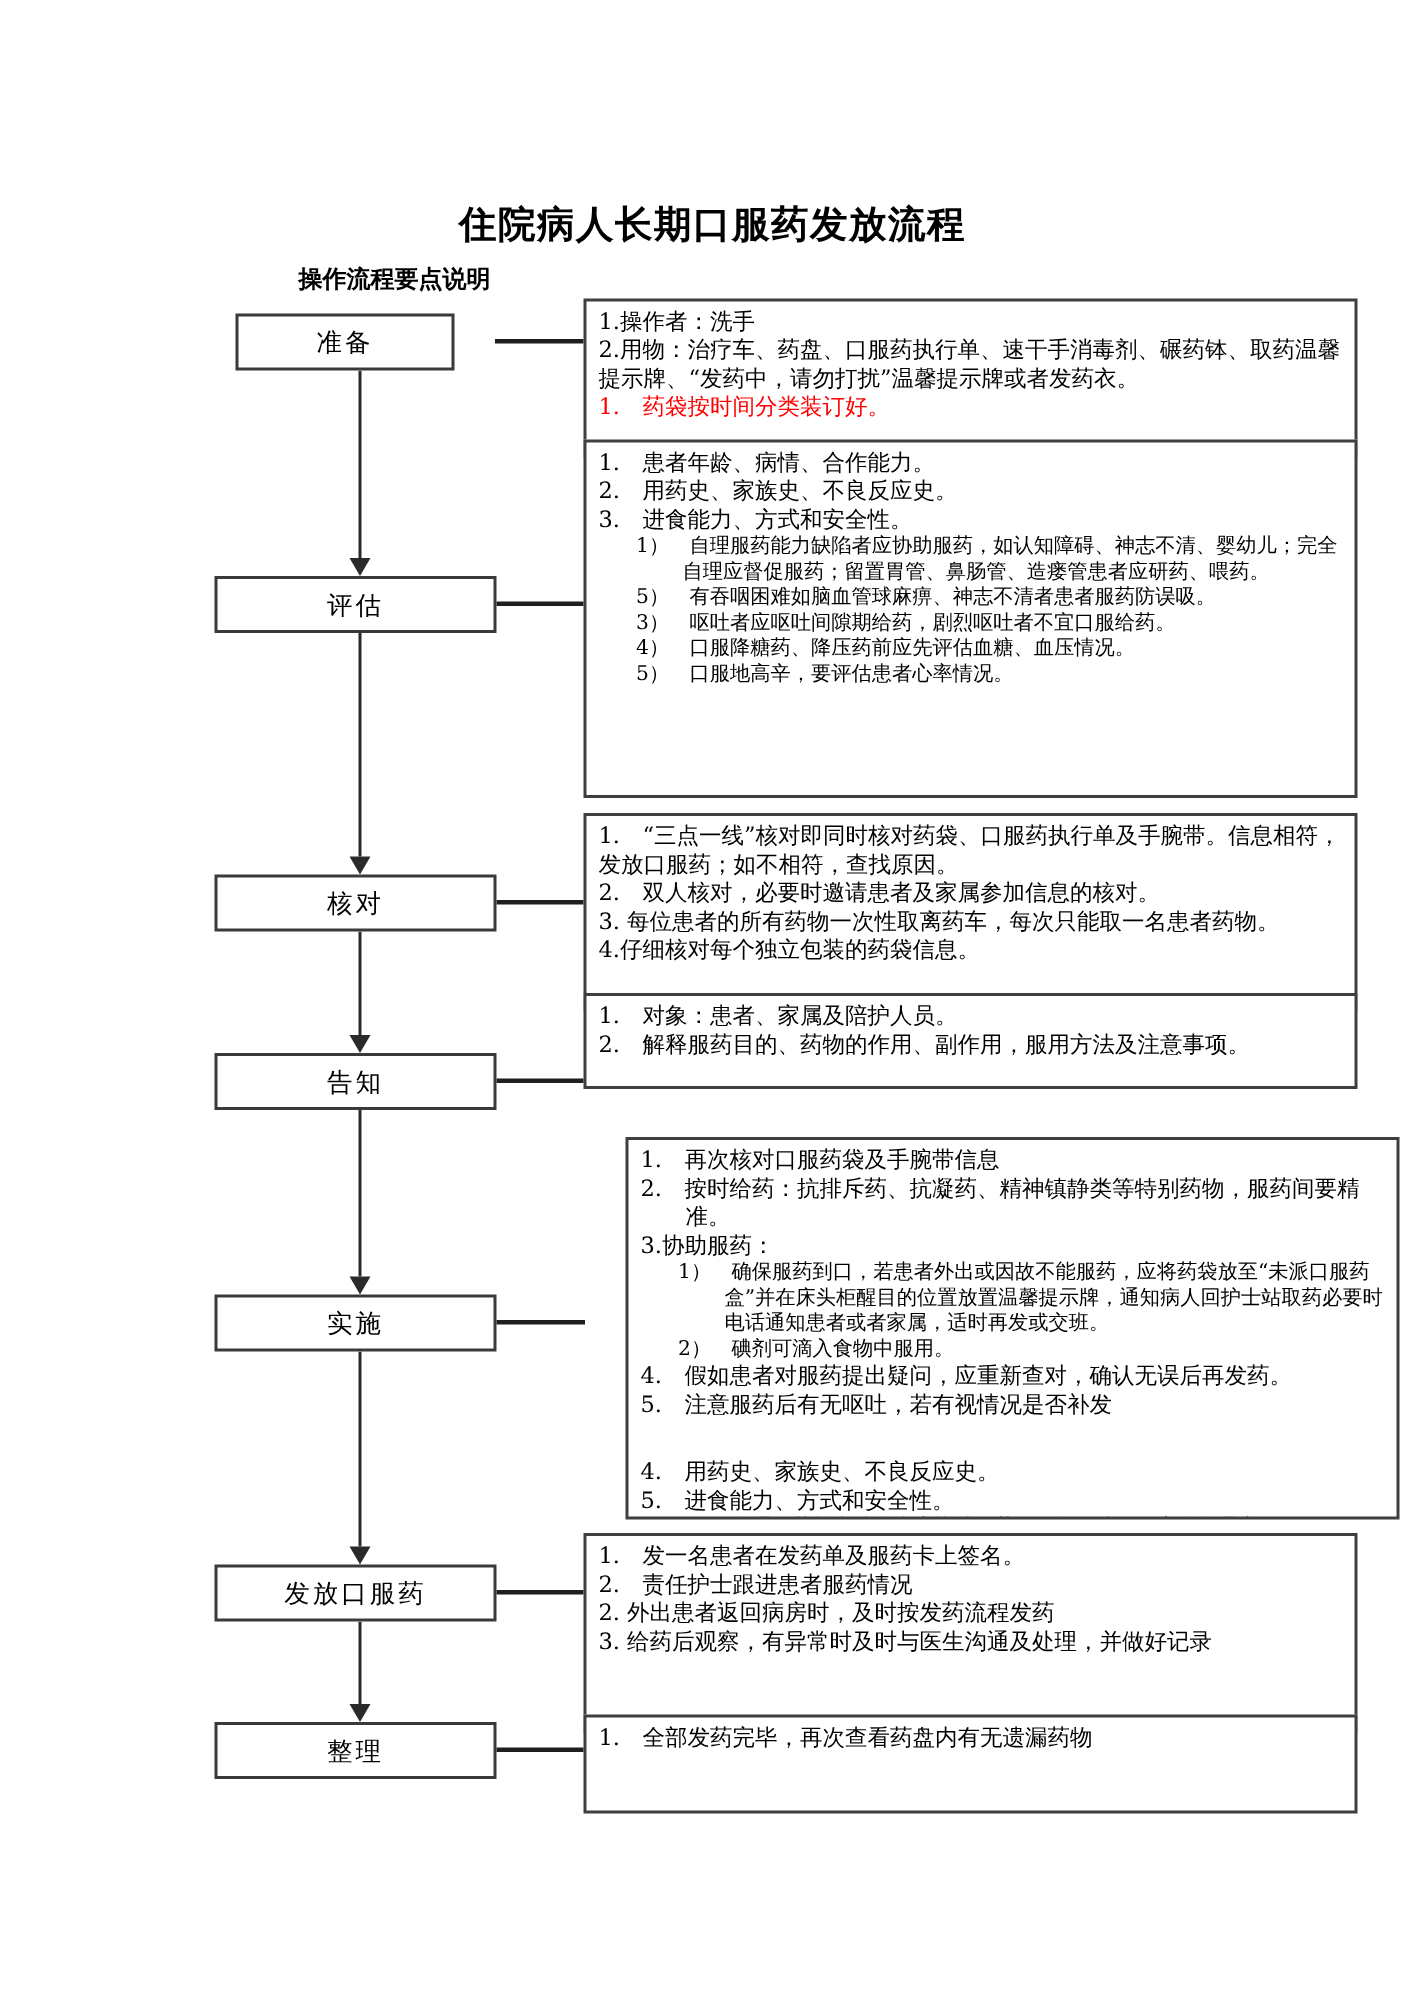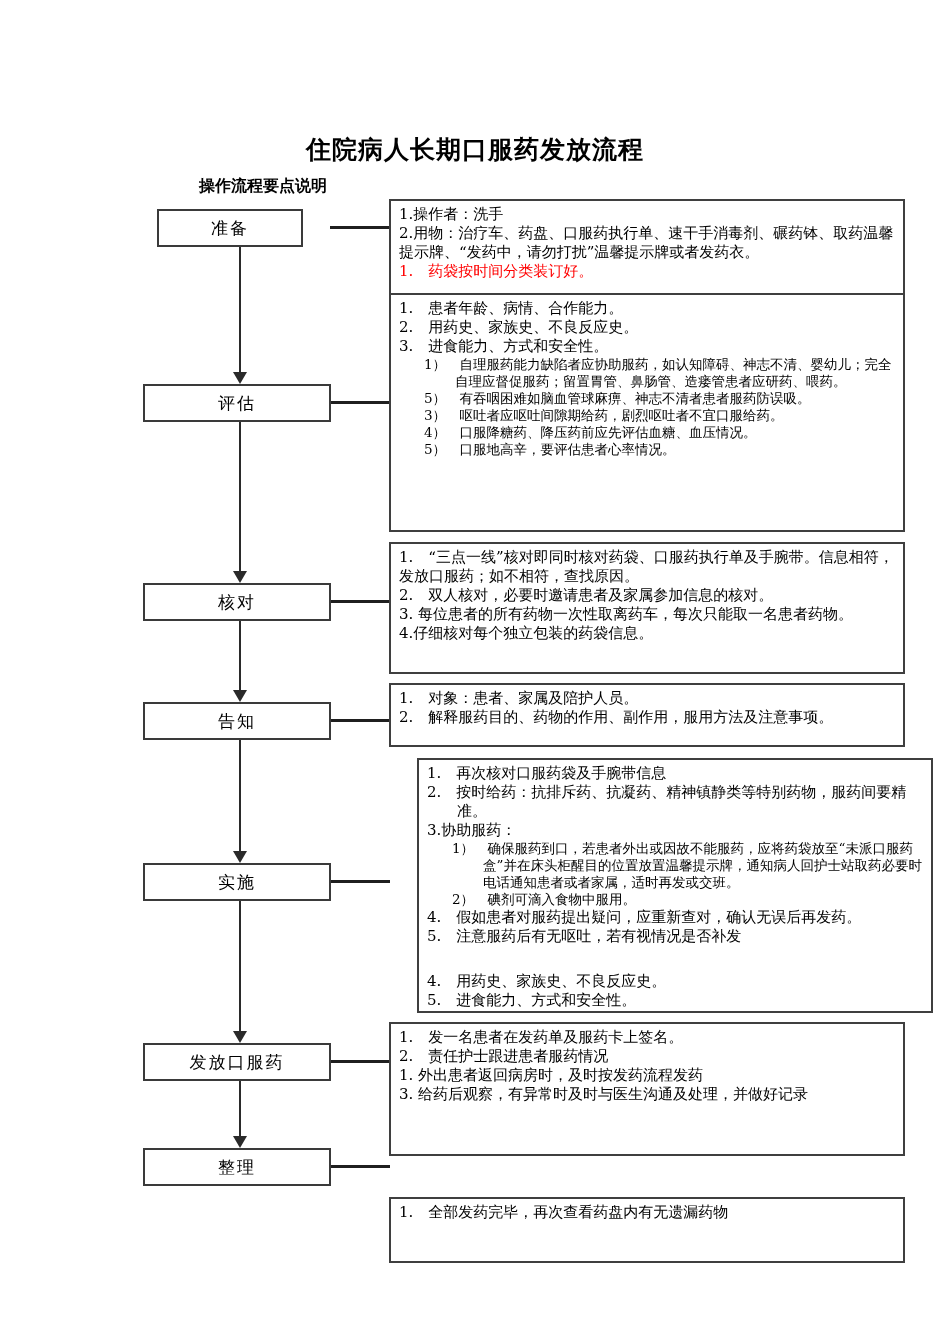--- a/index.html
+++ b/index.html
@@ -113,21 +113,21 @@
     <div class="sub">5）　口服地高辛，要评估患者心率情况。</div>
   </div>
 
   <div class="panel" style="top:542px; height:132px;">
     <div class="ln">1.　“三点一线”核对即同时核对药袋、口服药执行单及手腕带。信息相符，发放口服药；如不相符，查找原因。</div>
     <div class="ln">2.　双人核对，必要时邀请患者及家属参加信息的核对。</div>
     <div class="ln">3. 每位患者的所有药物一次性取离药车，每次只能取一名患者药物。</div>
     <div class="ln">4.仔细核对每个独立包装的药袋信息。</div>
   </div>
 
-  <div class="panel" style="top:683px; height:64px;">
+  <div class="panel" style="top:662px; height:64px;">
     <div class="ln">1.　对象：患者、家属及陪护人员。</div>
     <div class="ln">2.　解释服药目的、药物的作用、副作用，服用方法及注意事项。</div>
   </div>
 
   <div class="panel" style="top:758px; height:255px;margin-left:28px;">
     <div class="ln">1.　再次核对口服药袋及手腕带信息</div>
     <div class="ln hang">2.　按时给药：抗排斥药、抗凝药、精神镇静类等特别药物，服药间要精准。</div>
     <div class="ln">3.协助服药：</div>
     <div class="sub">1）　确保服药到口，若患者外出或因故不能服药，应将药袋放至“未派口服药盒”并在床头柜醒目的位置放置温馨提示牌，通知病人回护士站取药必要时电话通知患者或者家属，适时再发或交班。</div>
     <div class="sub">2）　碘剂可滴入食物中服用。</div>
@@ -137,21 +137,21 @@
     <div class="ln">4.　用药史、家族史、不良反应史。</div>
     <div class="ln">5.　进食能力、方式和安全性。</div>
     <div class="clipwrap">
       <div class="sub">6）　自理服药能力缺陷者应协助服药，如认知障碍，完全自理应</div>
     </div>
   </div>
 
   <div class="panel" style="top:994px; height:134px;margin-top:28px;">
     <div class="ln">1.　发一名患者在发药单及服药卡上签名。</div>
     <div class="ln">2.　责任护士跟进患者服药情况</div>
-    <div class="ln">1. 外出患者返回病房时，及时按发药流程发药</div>
+    <div class="ln">2. 外出患者返回病房时，及时按发药流程发药</div>
     <div class="ln">3. 给药后观察，有异常时及时与医生沟通及处理，并做好记录</div>
   </div>
 
-  <div class="panel" style="top:1197px; height:66px;">
+  <div class="panel" style="top:1143px; height:66px;">
     <div class="ln">1.　全部发药完毕，再次查看药盘内有无遗漏药物</div>
   </div>
 
 </div>
 
 </body></html>

